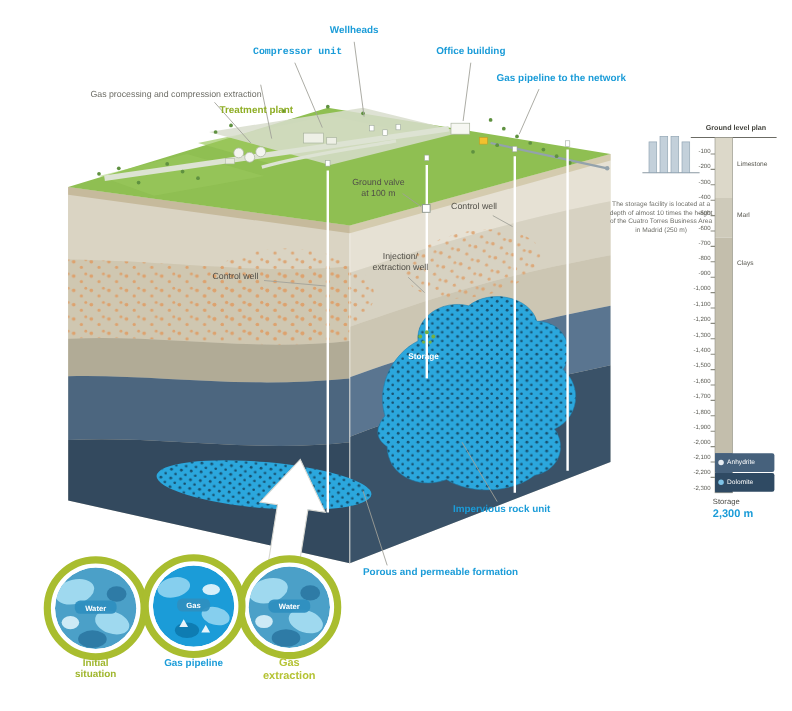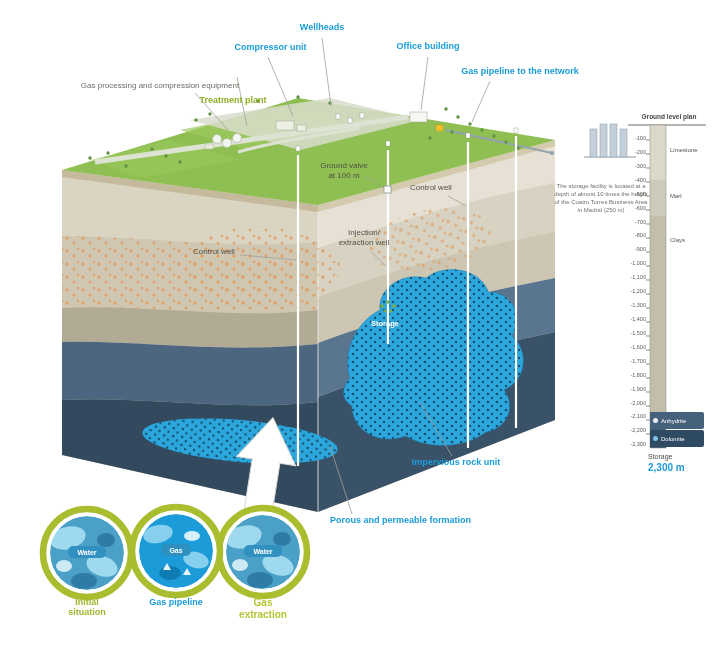--- a/index.html
+++ b/index.html
@@ -245,26 +245,26 @@
     <g>
       <line x1="584" y1="157" x2="636" y2="157" stroke="#8a98a2" stroke-width="1"></line>
       <rect x="590" y="129" width="7" height="28" fill="#c3d0da" stroke="#8fa3b2" stroke-width="0.6"></rect>
       <rect x="600" y="124" width="7" height="33" fill="#c3d0da" stroke="#8fa3b2" stroke-width="0.6"></rect>
       <rect x="610" y="124" width="7" height="33" fill="#c3d0da" stroke="#8fa3b2" stroke-width="0.6"></rect>
       <rect x="620" y="129" width="7" height="28" fill="#c3d0da" stroke="#8fa3b2" stroke-width="0.6"></rect>
     </g>
   </g>
 </svg>
 
-<div class="lbl gy" style="left:60px;top:81px;width:200px;">Gas processing and compression equipment</div>
+<div class="lbl gy" style="left:60px;top:81px;width:200px;">Gas processing and compression extraction</div>
 <div class="lbl g" style="left:193px;top:63px;width:80px;">Treatment plant</div>
-<div class="lbl b" style="left:228px;top:42px;width:85px;">Compressor unit</div>
+<div class="lbl b" style="left:228px;top:42px;width:85px;font-family:Liberation Mono, monospace;">Compressor unit</div>
 <div class="lbl b" style="left:282px;top:22px;width:80px;">Wellheads</div>
 <div class="lbl b" style="left:388px;top:41px;width:80px;">Office building</div>
-<div class="lbl b" style="left:456px;top:66px;width:128px;">Gas pipeline to the network</div>
+<div class="lbl b" style="left:441px;top:66px;width:128px;text-align:right;">Gas pipeline to the network</div>
 
 <div class="lbl dk" style="left:304px;top:161px;width:80px;">
   <div>Ground valve</div>
   <div>at 100 m</div>
 </div>
 <div class="lbl dk" style="left:391px;top:183px;width:80px;">Control well</div>
 <div class="lbl dk" style="left:174px;top:247px;width:80px;">Control well</div>
 <div class="lbl dk" style="left:322px;top:228px;width:84px;">
   <div>Injection/</div>
   <div>extraction well</div>

